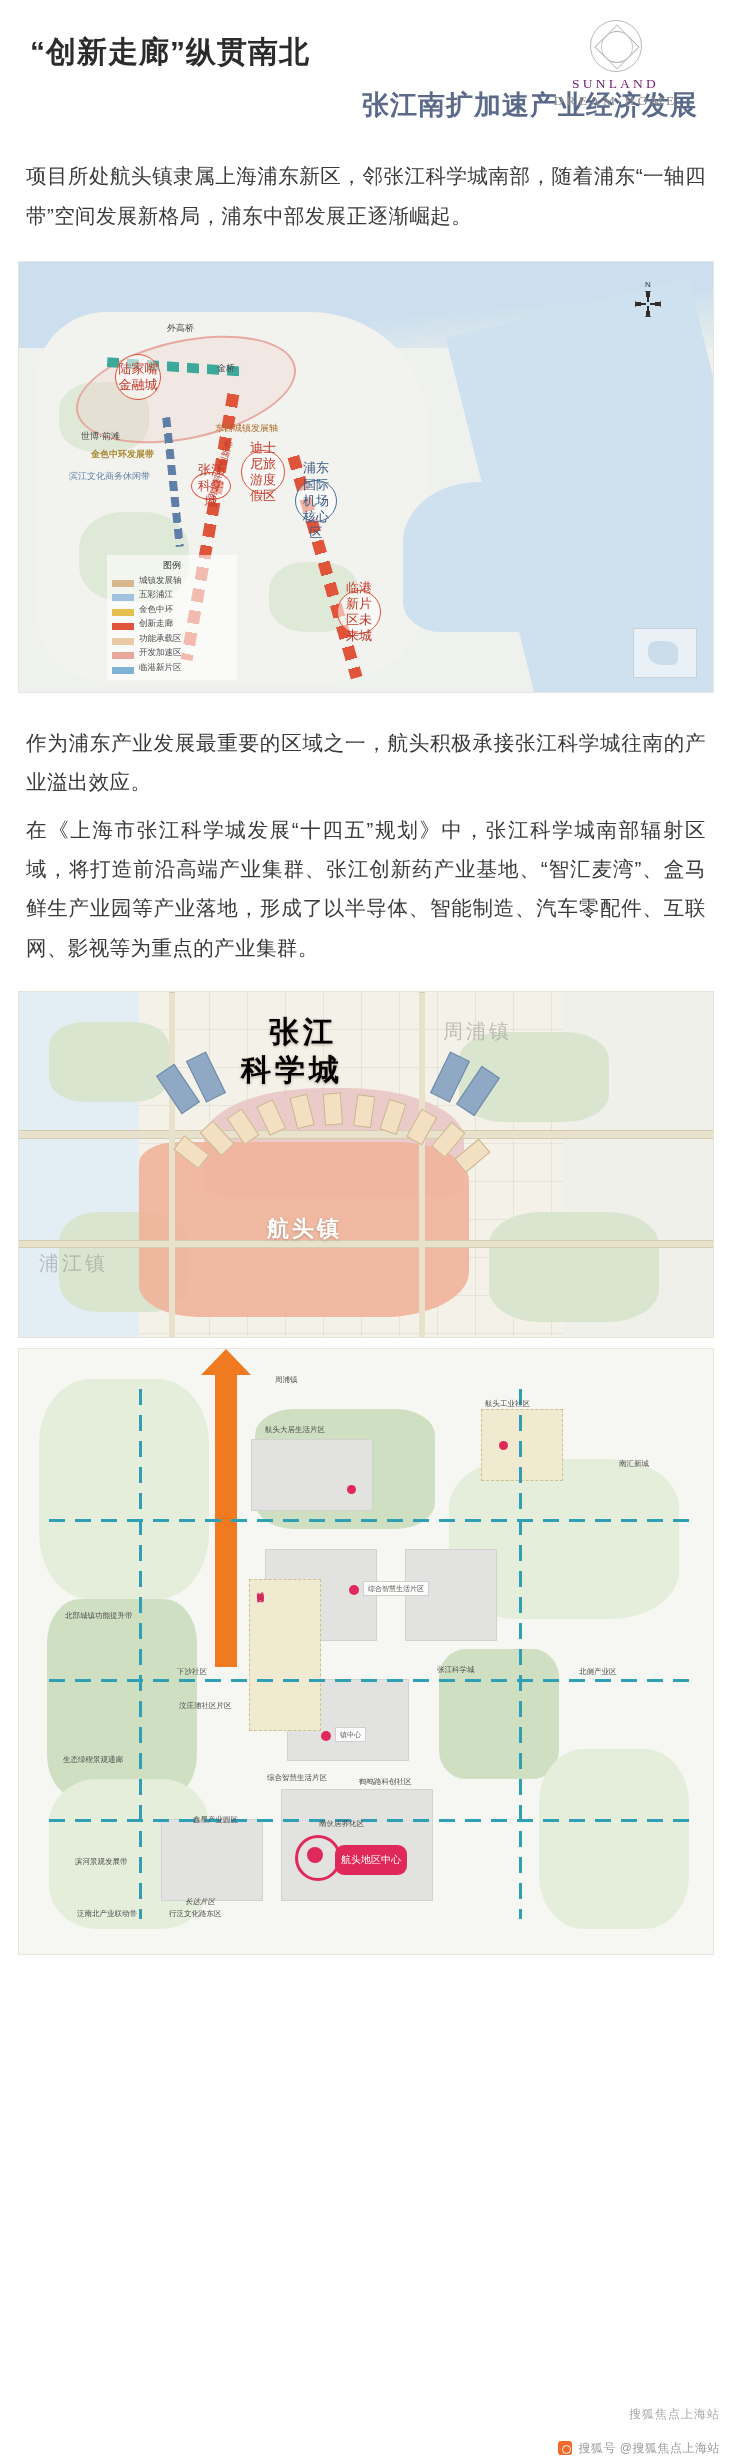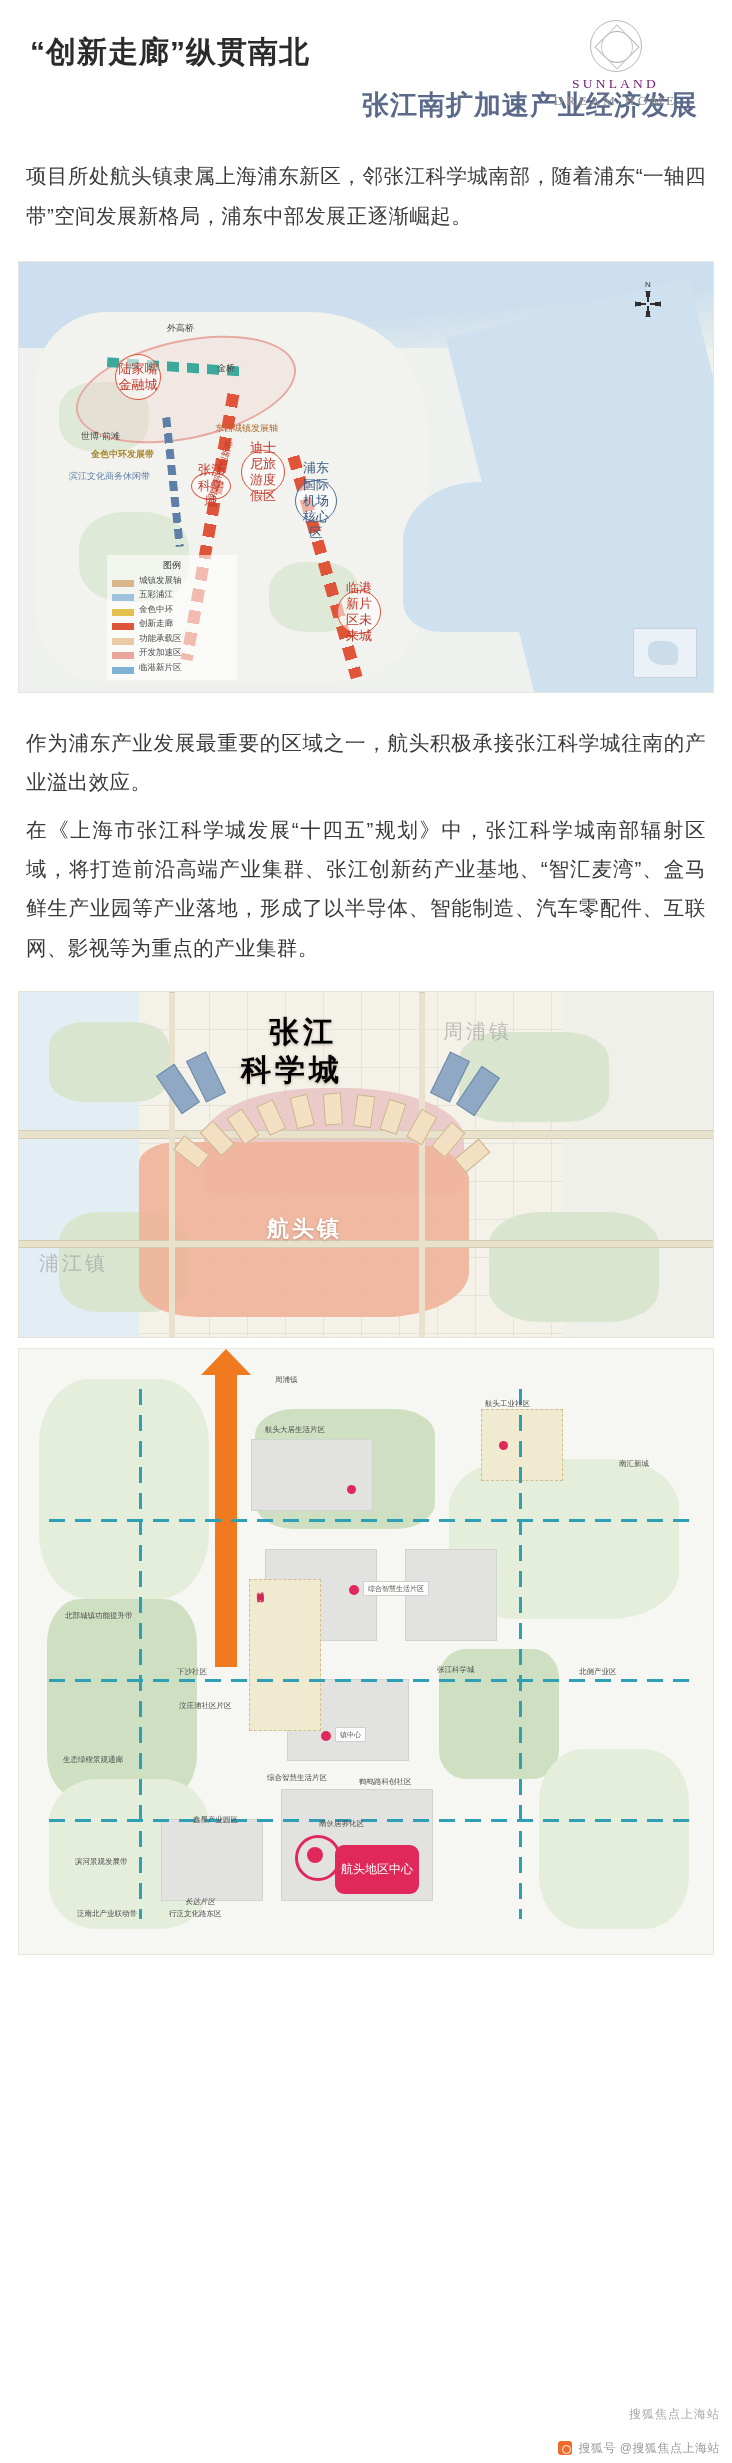--- a/index.html
+++ b/index.html
@@ -438,22 +438,22 @@
   }
   .m3-lab.red { color: #d0275a; }
   .m3-lab.vert {
     writing-mode: vertical-rl;
     letter-spacing: 0.5px;
   }
   .m3-pill {
     position: absolute;
     background: #e0285a;
     color: #fff;
-    font-size: 12px;
-    padding: 16px 6px;
+    font-size: 10px;
+    padding: 8px 6px;
     border-radius: 9px;
     white-space: nowrap;
   }
   .m3-chip {
     position: absolute;
     background: rgba(255,255,255,0.85);
     border: 1px solid #cfcfcf;
     font-size: 7px;
     color: #555;
     padding: 1.5px 4px;

